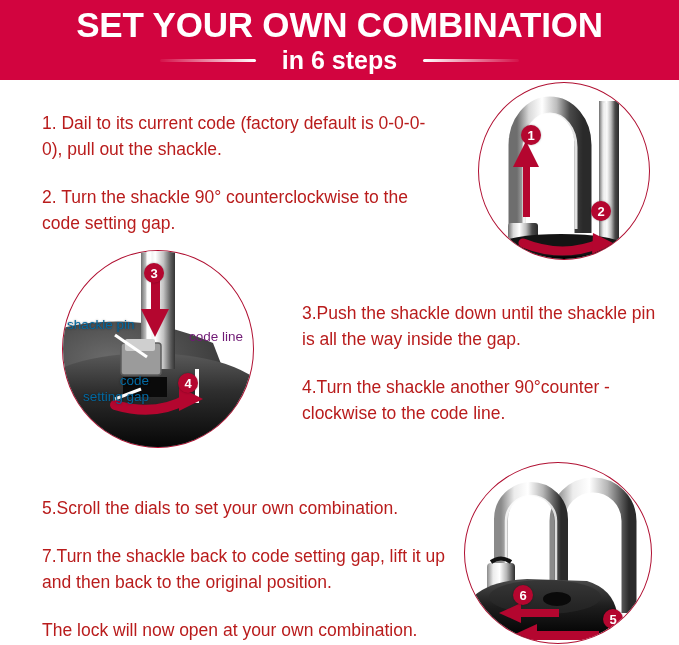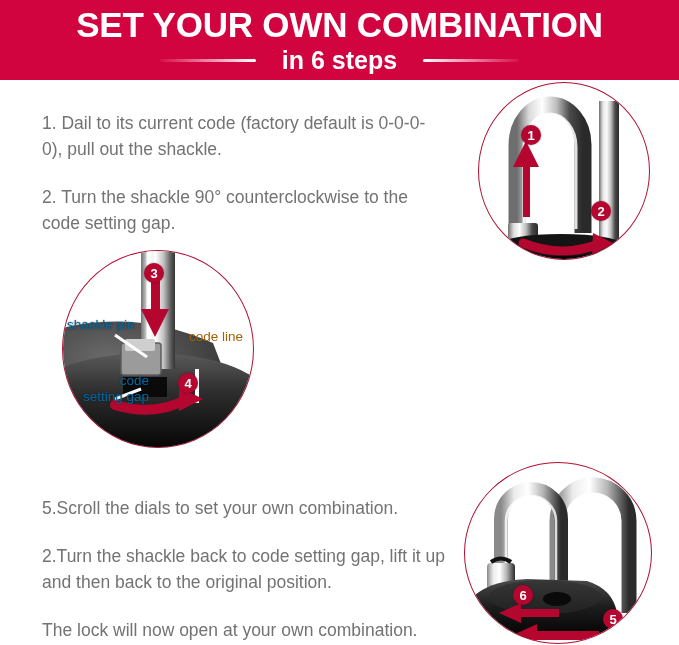--- a/index.html
+++ b/index.html
@@ -33,21 +33,21 @@
     display:flex;align-items:center;justify-content:center;gap:26px;
   }
   .banner-sub{
     color:#ffffff;font-size:25px;font-weight:bold;line-height:28px;white-space:nowrap;
   }
   .rule{height:3px;width:96px;border-radius:2px;}
   .rule.left{background:linear-gradient(to right, rgba(255,255,255,0.05), #ffffff);}
   .rule.right{background:linear-gradient(to left, rgba(255,255,255,0.05), #ffffff);}
 
   
-  .textblock{position:absolute;color:#737373;}
+  .textblock{position:absolute;color:#b91c1c;}
   .para{
     font-size:17.5px;
     line-height:26px;
     margin:0 0 22px 0;
     white-space:pre-line;
   }
   .para:last-child{margin-bottom:0;}
 
   #text-top{left:42px;top:110px;width:400px;}
   #text-mid{left:302px;top:300px;width:360px;}
@@ -75,45 +75,49 @@
     display:flex;align-items:center;justify-content:center;
     width:20px;height:20px;
     box-shadow:0 0 2px rgba(0,0,0,.35);
     z-index:5;
   }
   .lbl{
     position:absolute;color:#0369a1;font-size:13.5px;font-weight:normal;
     line-height:16px;z-index:6;text-shadow:0 0 2px rgba(0,0,0,.5);
     white-space:pre-line;
   }
-  .lbl.dark{color:#a16207;text-shadow:none;font-weight:normal;}
+  .lbl.dark{color:#701a75;text-shadow:none;font-weight:normal;}
 </style>
 </head>
 <body>
 
 <div class="page">
 
   <div class="banner">
     <div class="banner-title">SET YOUR OWN COMBINATION</div>
     <div class="banner-sub-wrap">
       <span class="rule left"></span>
       <span class="banner-sub">in 6 steps</span>
       <span class="rule right"></span>
     </div>
   </div>
 
   <div class="textblock" id="text-top">
     <p class="para">1. Dail to its current code (factory default is 0-0-0-0), pull out the shackle.</p>
     <p class="para">2. Turn the shackle 90° counterclockwise to the code setting gap.</p>
   </div>
 
+  <div class="textblock" id="text-mid">
+    <p class="para">3.Push the shackle down until the shackle pin is all the way inside the gap.</p>
+    <p class="para">4.Turn the shackle another 90°counter -clockwise to the code line.</p>
+  </div>
 
   <div class="textblock" id="text-bottom">
     <p class="para">5.Scroll the dials to set your own combination.</p>
-    <p class="para">2.Turn the shackle back to code setting gap, lift it up and then back to the original position.</p>
+    <p class="para">7.Turn the shackle back to code setting gap, lift it up and then back to the original position.</p>
     <p class="para">The lock will now open at your own combination.</p>
   </div>
 
   <div class="inset" id="inset-top">
     <svg viewBox="0 0 170 176">
       <defs>
         <linearGradient id="chrome1" x1="0" y1="0" x2="1" y2="0">
           <stop offset="0%" stop-color="#6e6e6e"></stop>
           <stop offset="18%" stop-color="#d9d9d9"></stop>
           <stop offset="38%" stop-color="#ffffff"></stop>

